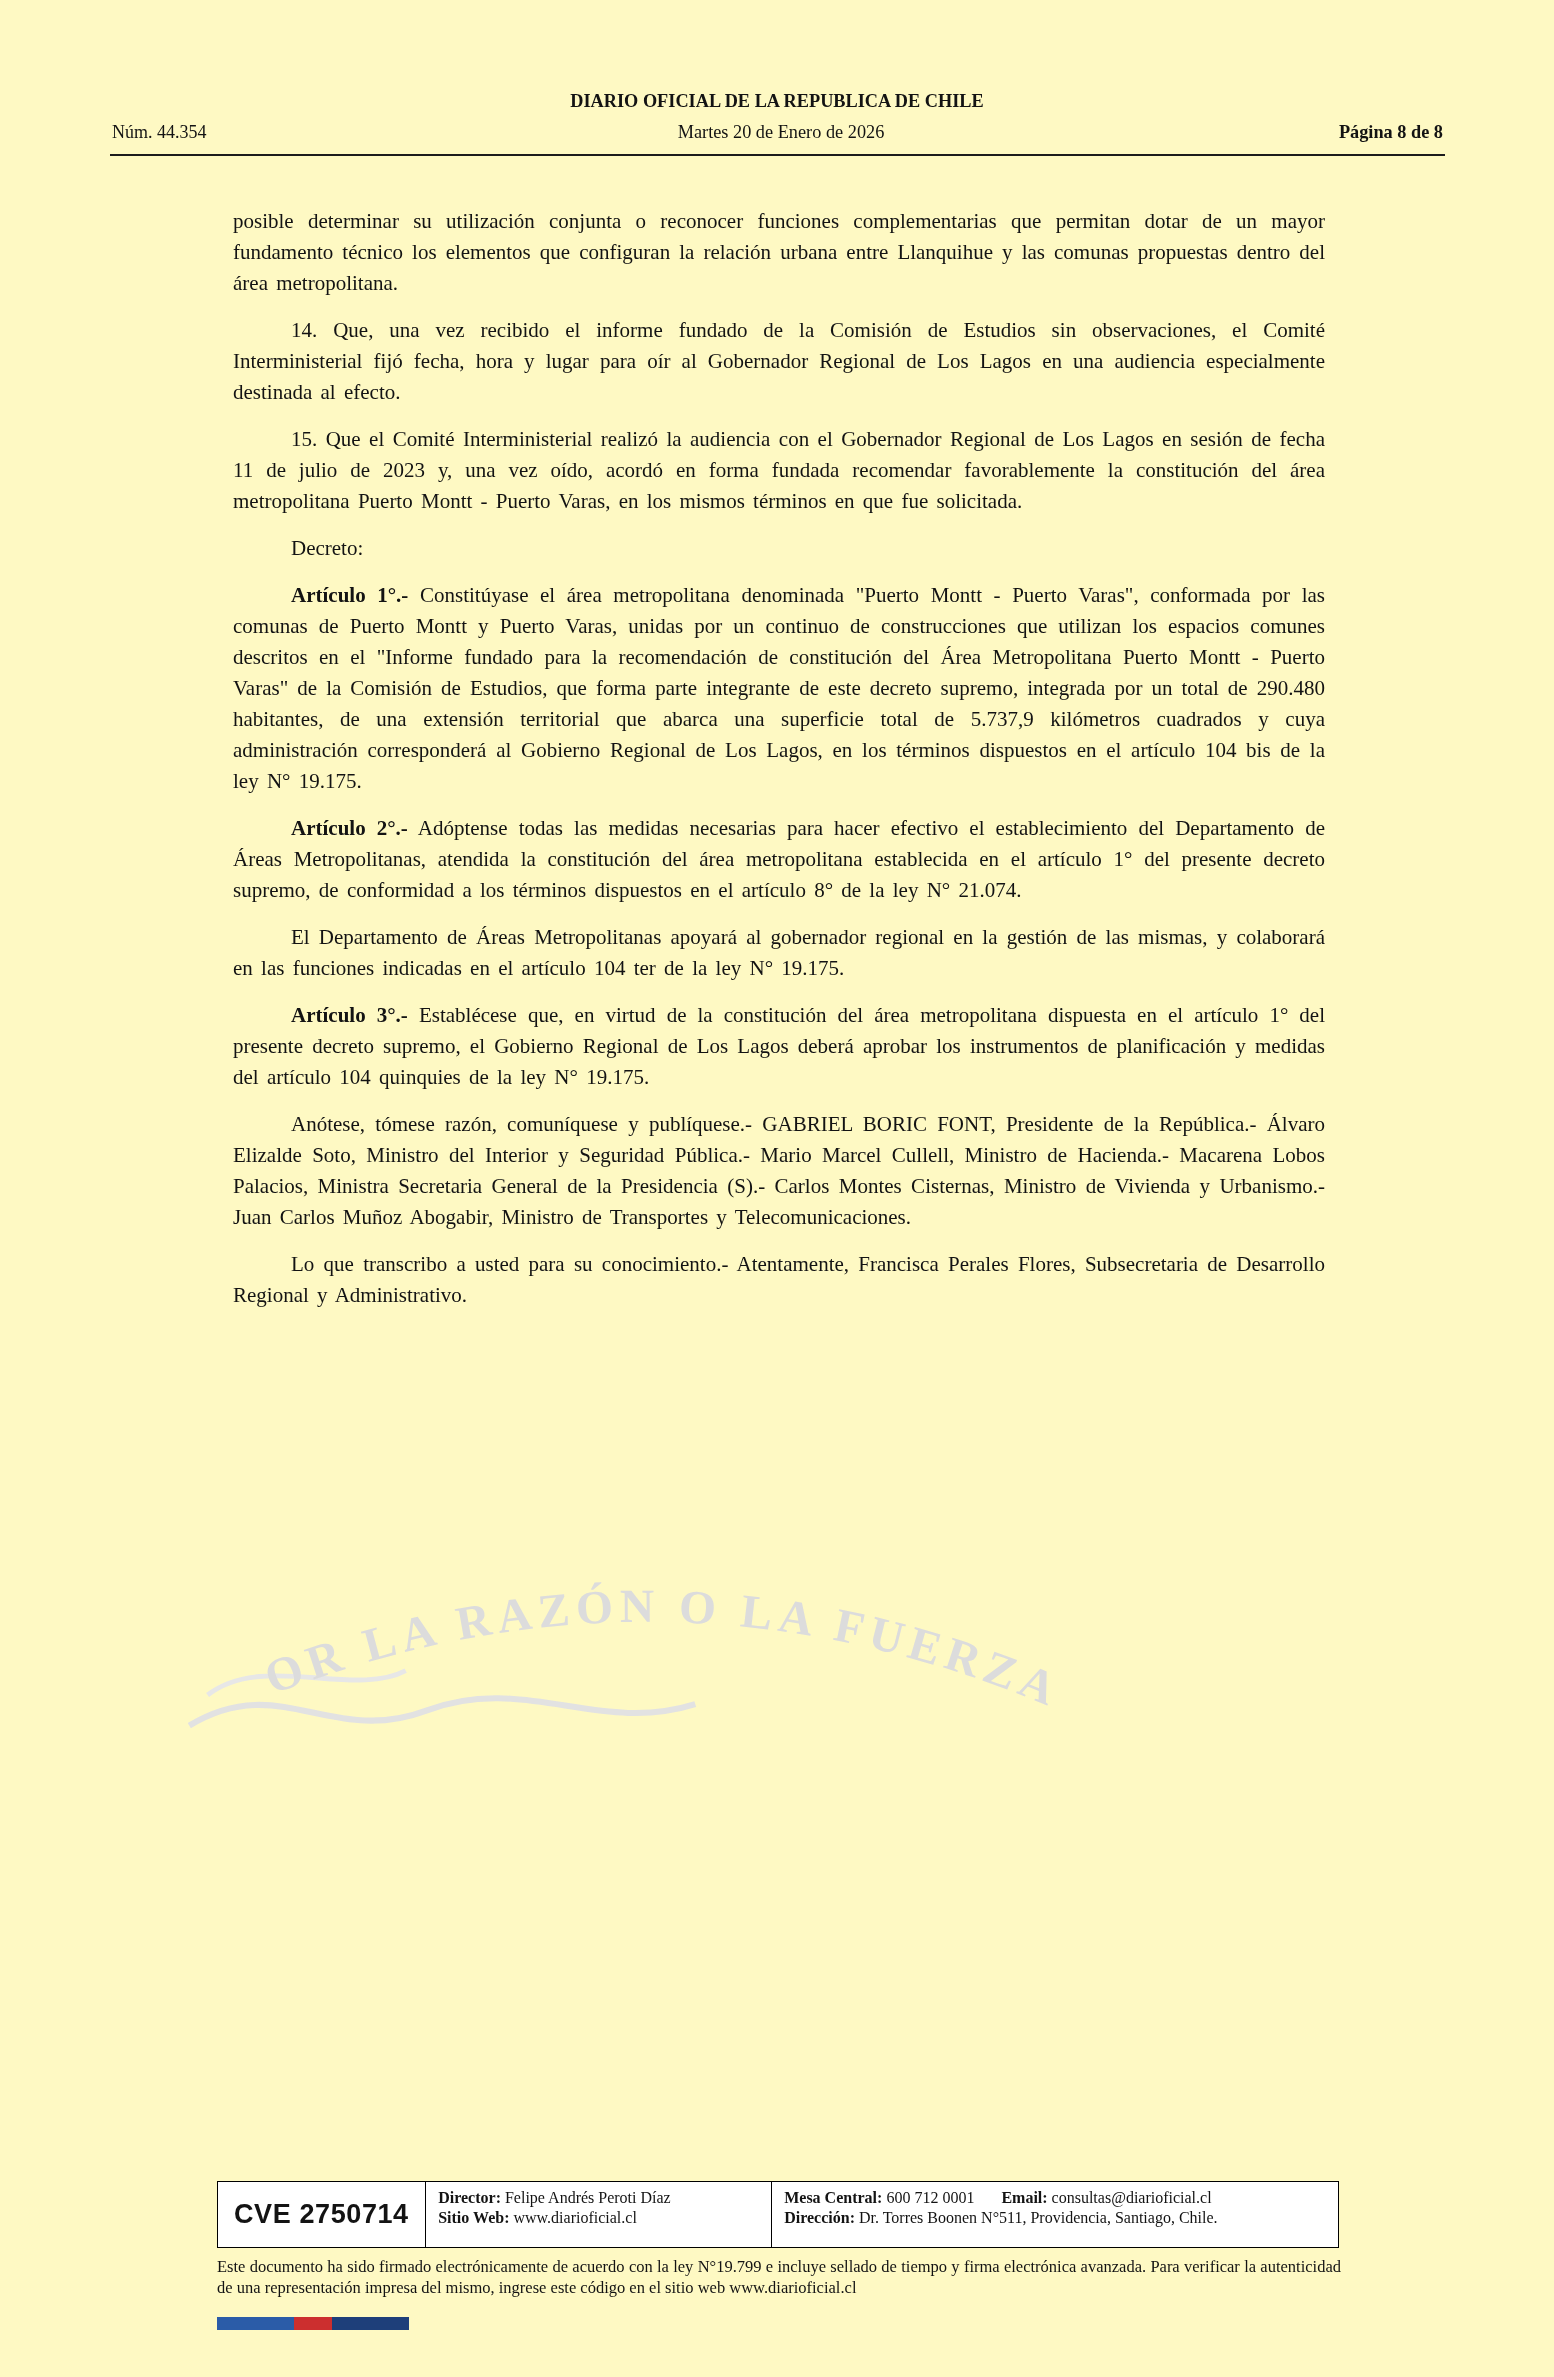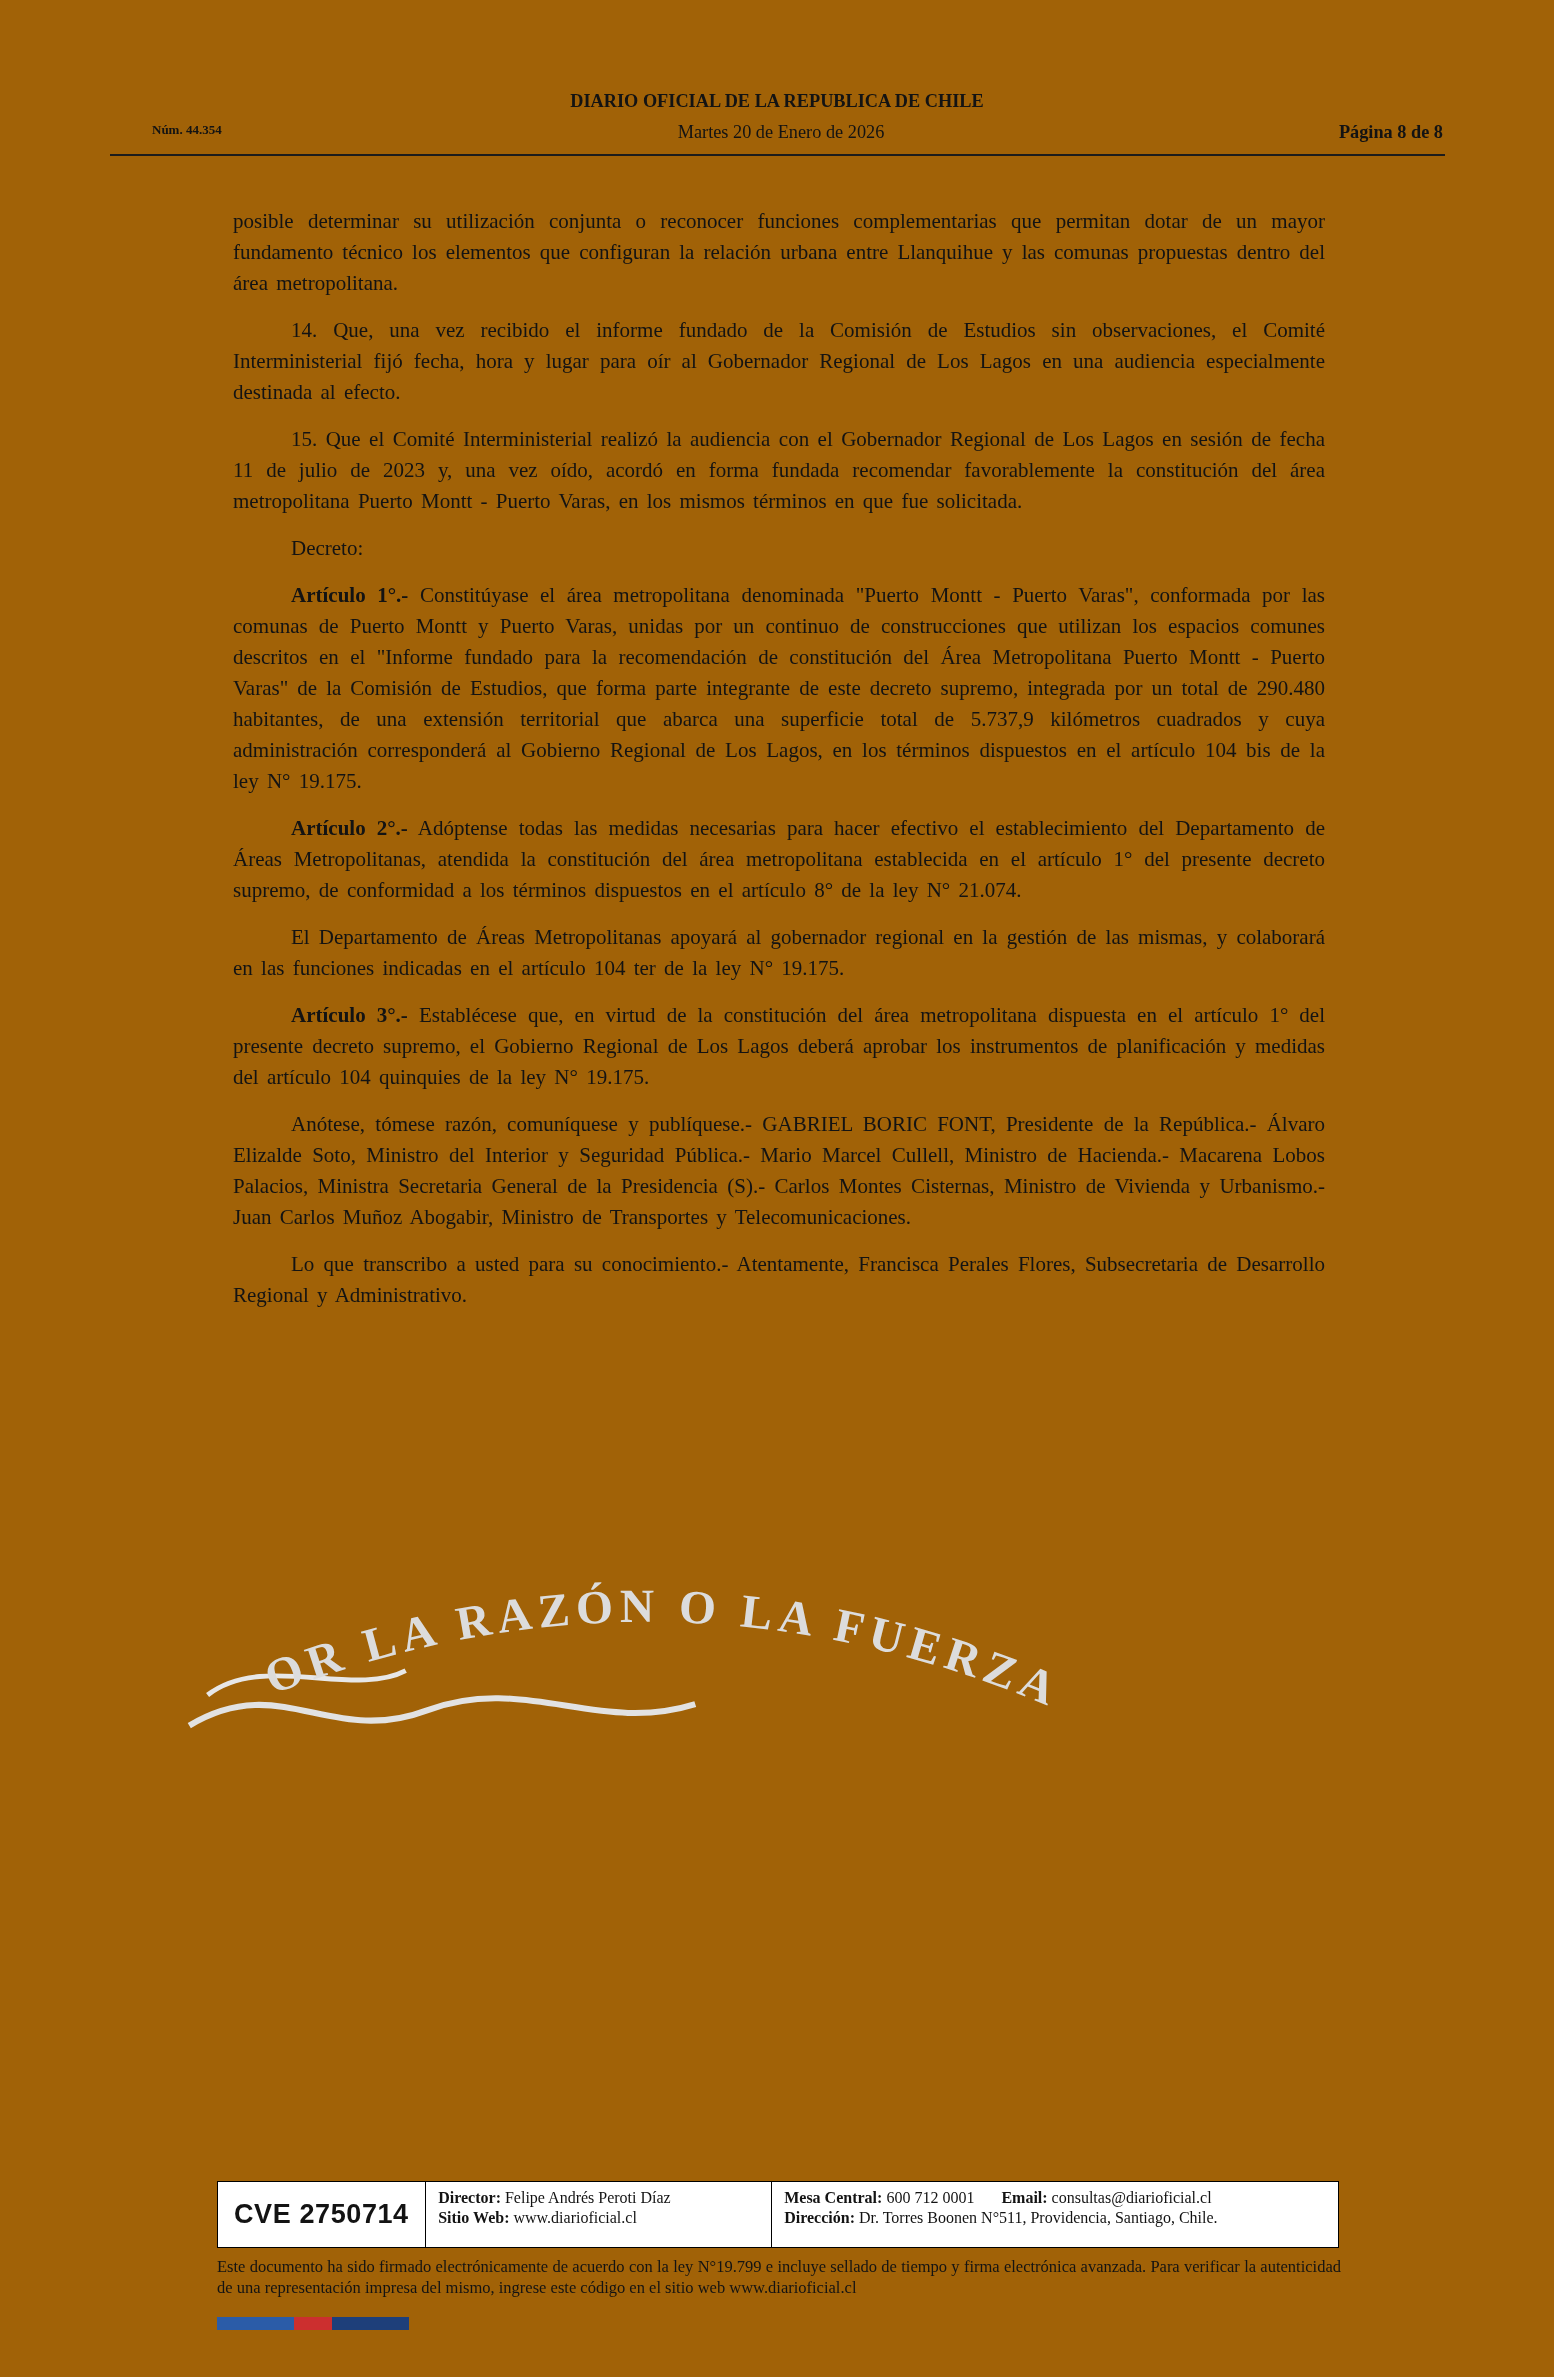--- a/index.html
+++ b/index.html
@@ -1,33 +1,33 @@
 <!DOCTYPE html>
 <html style="font-size:9.8px"><head>
 <meta charset="utf-8">
 <style>
   html, body { margin: 0; padding: 0; background: #ffffff; }
   .page {
     position: relative;
     width: 1554px;
     height: 2377px;
-    background: #a16207;
+    background: #fef9c3;
     font-family: "Liberation Serif", "DejaVu Serif", serif;
     color: #131313;
     overflow: hidden;
   }
 
   
   .header-title {
     position: absolute; top: 91px; left: 0; width: 100%;
     text-align: center; font-weight: bold; font-size: 18.3px;
   }
   .header-num {
     position: absolute; top: 122px; left: 112px;
-    font-weight: bold; font-size: 13px; margin-left: 40px;
+    font-weight: normal; font-size: 18px;
   }
   .header-date {
     position: absolute; top: 122px; left: 4px; width: 100%;
     text-align: center; font-weight: normal; font-size: 18.3px;
   }
   .header-page {
     position: absolute; top: 122px; right: 111px;
     font-weight: bold; font-size: 18.3px;
   }
   .header-rule {

